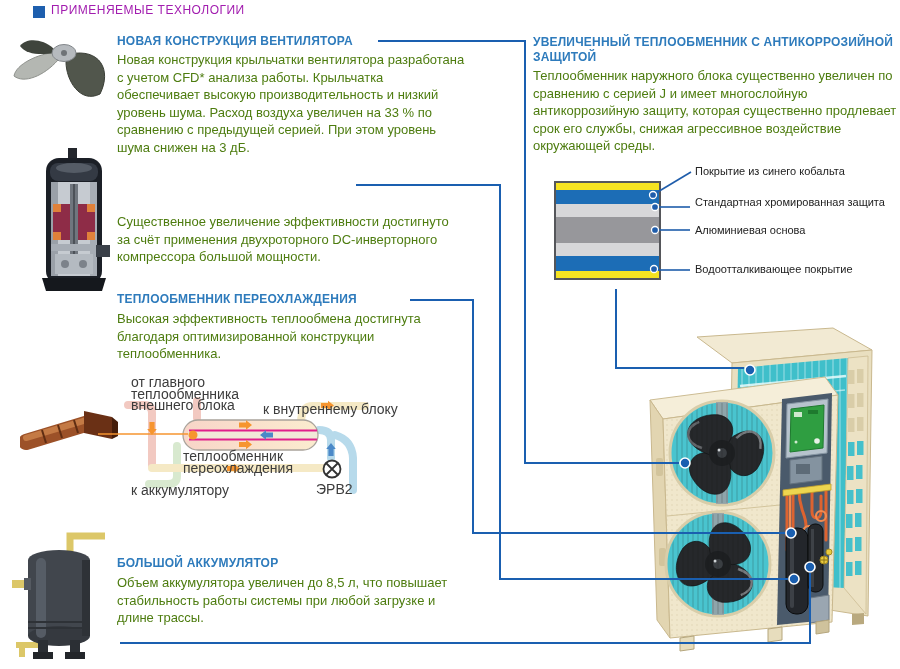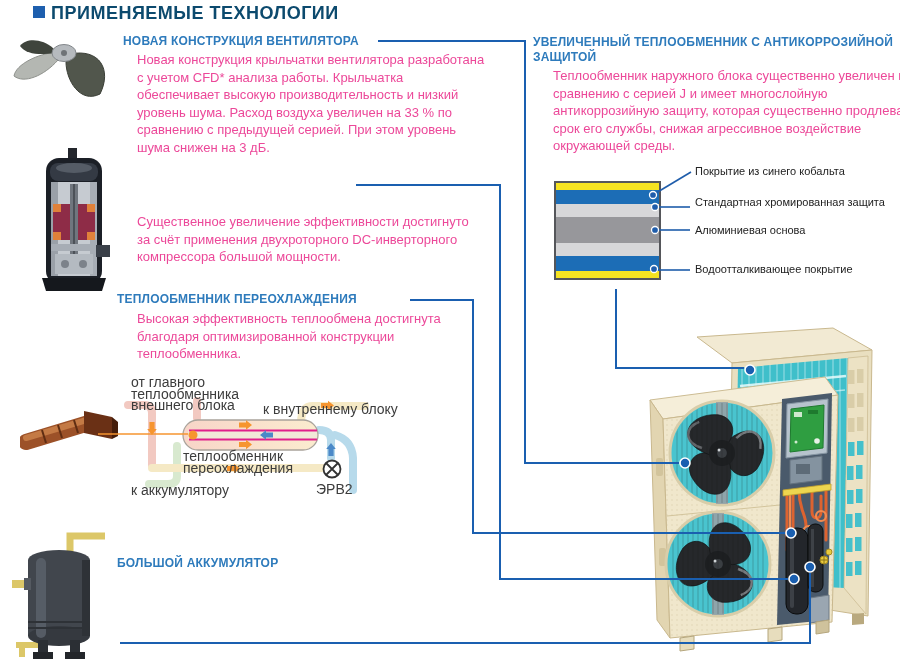--- a/index.html
+++ b/index.html
@@ -1,22 +1,22 @@
 <!DOCTYPE html>
 <html><head>
 <meta charset="utf-8">
 <style>
   html,body{margin:0;padding:0;background:#fff;}
   .page{position:relative;width:900px;height:669px;background:#fff;overflow:hidden;
         font-family:"Liberation Sans",sans-serif;}
   .abs{position:absolute;}
   .hdr-square{left:33px;top:6px;width:12px;height:12px;background:#1e5fae;}
-  .hdr-title{left:51px;top:3px;font-size:18px;font-weight:700;letter-spacing:.5px;color:#0c4a6e;}
+  .hdr-title{left:51px;top:3px;font-size:12px;font-weight:400;letter-spacing:.5px;color:#a21caf;}
   .stitle{font-size:12px;font-weight:700;letter-spacing:.2px;color:#2e7bbc;line-height:15px;z-index:3;}
-  .sbody{font-size:13px;line-height:17.5px;color:#ec4899;z-index:3;margin-left:20px;}
+  .sbody{font-size:13px;line-height:17.5px;color:#4d7c0f;z-index:3;}
   .dlabel{font-size:14px;line-height:11.5px;color:#3c3c3c;z-index:4;}
   .llabel{font-size:11px;line-height:13px;color:#222;z-index:4;}
   svg{display:block;}
   .overlay{left:0;top:0;z-index:6;pointer-events:none;}
 </style>
 </head>
 <body>
 
 <div class="page">
 
@@ -76,29 +76,30 @@
     <rect x="24" y="30" width="10" height="80" rx="5" fill="#5b626b" opacity=".85"></rect>
     <rect x="70" y="32" width="8" height="76" fill="#2e3237"></rect>
     <path d="M16,94 h62 M16,100 h62" stroke="#2e3237" stroke-width="2"></path>
     <rect x="12" y="50" width="7" height="12" fill="#555a61"></rect>
     <rect x="26" y="112" width="10" height="14" fill="#2b2f34"></rect>
     <rect x="58" y="112" width="10" height="14" fill="#2b2f34"></rect>
     <rect x="21" y="124" width="20" height="7" fill="#23262a"></rect>
     <rect x="53" y="124" width="20" height="7" fill="#23262a"></rect>
   </svg>
 
-  <div class="abs stitle" style="left:123px;top:34px">НОВАЯ КОНСТРУКЦИЯ ВЕНТИЛЯТОРА</div>
+  <div class="abs stitle" style="left:117px;top:34px">НОВАЯ КОНСТРУКЦИЯ ВЕНТИЛЯТОРА</div>
   <div class="abs sbody" style="left:117px;top:51px;width:348px">Новая конструкция крыльчатки вентилятора разработана с учетом CFD* анализа работы. Крыльчатка обеспечивает высокую производительность и низкий уровень шума. Расход воздуха увеличен на 33 % по сравнению с предыдущей серией. При этом уровень шума снижен на 3 дБ.</div>
 
   <div class="abs sbody" style="left:117px;top:213px;width:348px">Существенное увеличение эффективности достигнуто за счёт применения двухроторного DC-инверторного компрессора большой мощности.</div>
 
   <div class="abs stitle" style="left:117px;top:292px">ТЕПЛООБМЕННИК ПЕРЕОХЛАЖДЕНИЯ</div>
   <div class="abs stitle" style="left:117px;top:556px">БОЛЬШОЙ АККУМУЛЯТОР</div>
 
   <div class="abs sbody" style="left:117px;top:310px;width:348px">Высокая эффективность теплообмена достигнута благодаря оптимизированной конструкции теплообменника.</div>
+  <div class="abs sbody" style="left:117px;top:574px;width:348px">Объем аккумулятора увеличен до 8,5 л, что повышает стабильность работы системы при любой загрузке и длине трассы.</div>
 
   <div class="abs stitle" style="left:533px;top:35px;width:364px">УВЕЛИЧЕННЫЙ ТЕПЛООБМЕННИК С АНТИКОРРОЗИЙНОЙ ЗАЩИТОЙ</div>
   <div class="abs sbody" style="left:533px;top:67px;width:370px">Теплообменник наружного блока существенно увеличен по сравнению с серией J и имеет многослойную антикоррозийную защиту, которая существенно продлевает срок его службы, снижая агрессивное воздействие окружающей среды.</div>
 
   <svg class="abs" style="left:545px;top:160px;z-index:2" width="355" height="130" viewBox="0 0 355 130">
     <rect x="10" y="22" width="105" height="8" fill="#f6e321"></rect>
     <rect x="10" y="30" width="105" height="14" fill="#1c6db6"></rect>
     <rect x="10" y="44" width="105" height="13" fill="#d7d7d9"></rect>
     <rect x="10" y="57" width="105" height="26" fill="#97979b"></rect>
     <rect x="10" y="83" width="105" height="13" fill="#d7d7d9"></rect>

